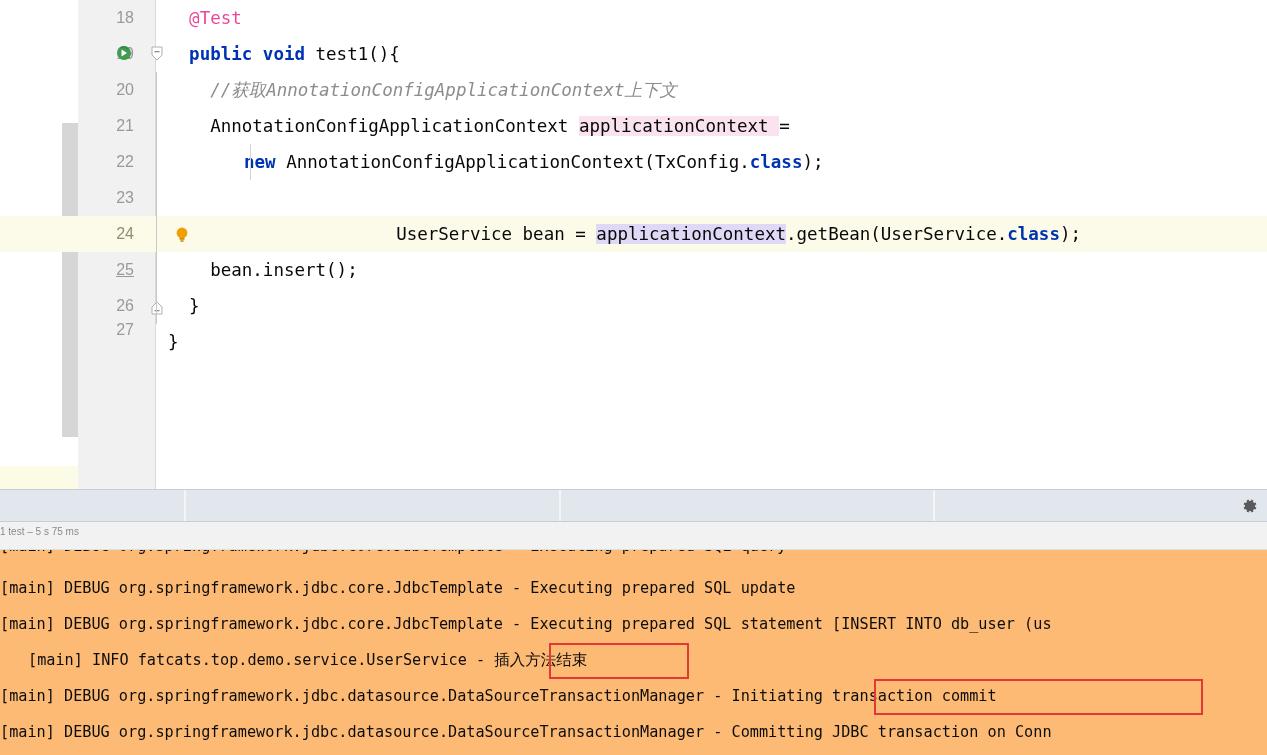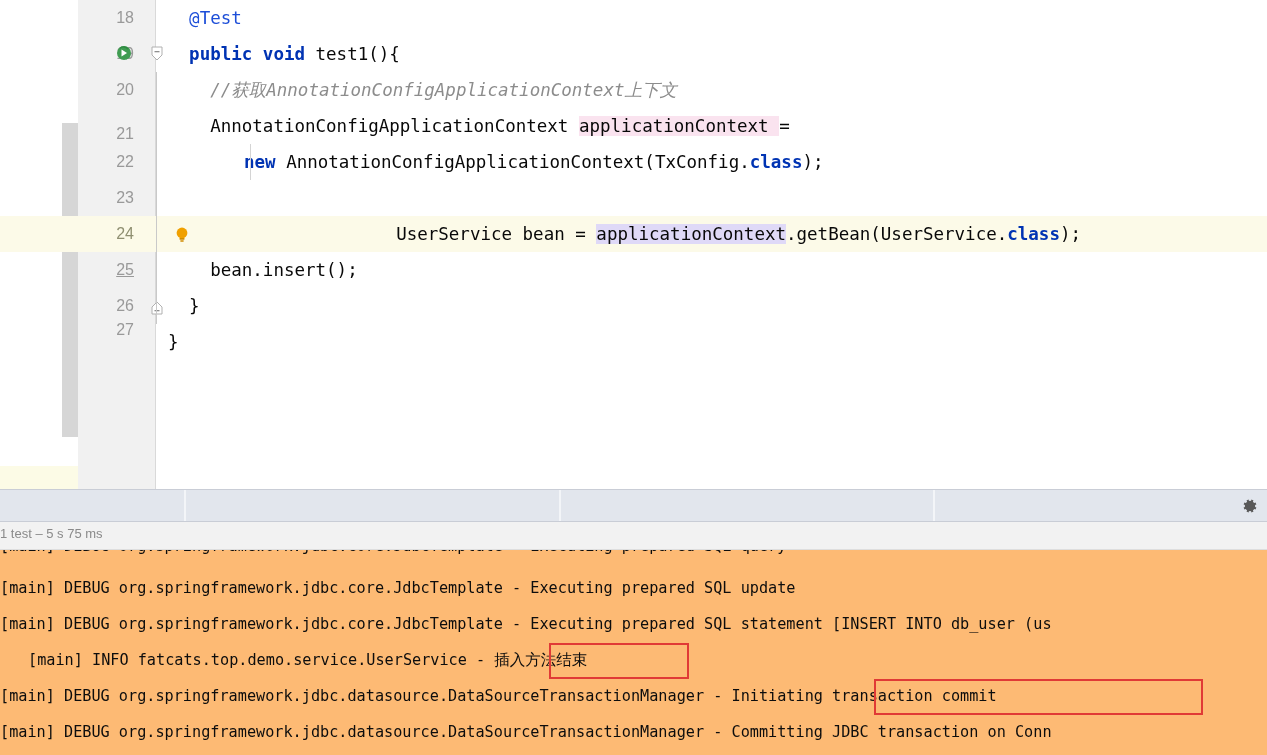--- a/index.html
+++ b/index.html
@@ -55,21 +55,21 @@
     position: absolute; left: 78px; right: 0; height: 36px;
     background: #fcfae8;
   }
   .row-hl-left {
     position: absolute; left: 0; width: 78px; height: 36px;
     background: #fcfae8;
   }
 
   
   .kw      { color: #0033b3; font-weight: bold; }
-  .anno    { color: #1d4ed8; }
+  .anno    { color: #ec4899; }
   .cmt     { color: #8c8c8c; font-style: italic; }
   .plain   { color: #080808; }
   .hl-pink   { background: #fae3ef; }
   .hl-purple { background: #dfd9f7; }
 
   
   .run-icon {
     position: absolute; left: 116px; width: 18px; height: 18px;
   }
   .fold-marker {
@@ -108,21 +108,21 @@
 
   
   .test-status {
     position: absolute; left: 0; top: 522px; width: 1267px; height: 28px;
     background: #f2f2f2;
     border-bottom: 1px solid #dedede;
   }
   .test-status-label {
     position: absolute; left: 0px; top: 4px;
     font-family: "Liberation Sans", sans-serif;
-    font-size: 13px; color: #8a8a8a;
+    font-size: 10px; color: #8a8a8a;
     white-space: pre;
   }
 
   
   .console {
     position: absolute; left: 0; top: 550px; width: 1267px; height: 205px;
     background: #fdba74;
     overflow: hidden;
   }
   .clipped-line {
@@ -162,21 +162,21 @@
 
     <div class="gutter"></div>
 
     <div id="rows">
         <div class="ln" style="top: 0px;">18</div>
         <div class="line" style="top: 0px; left: 189.1px;"><span class="anno">@Test</span></div>
         <div class="ln" style="top: 36px;">19</div>
         <div class="line" style="top: 36px; left: 189.1px;"><span class="kw">public</span><span class="plain"> </span><span class="kw">void</span><span class="plain"> test1(){</span></div>
         <div class="ln" style="top: 72px;">20</div>
         <div class="line" style="top: 72px; left: 210.2px;"><span class="cmt">//获取AnnotationConfigApplicationContext上下文</span></div>
-        <div class="ln" style="top: 116px;">21</div>
+        <div class="ln" style="top: 108px;">21</div>
         <div class="line" style="top: 108px; left: 210.2px;"><span class="plain">AnnotationConfigApplicationContext </span><span class="plain hl-pink">applicationContext </span><span class="plain">=</span></div>
         <div class="ln" style="top: 144px;">22</div>
         <div class="line" style="top: 144px; left: 244px;"><span class="kw">new</span><span class="plain"> AnnotationConfigApplicationContext(TxConfig.</span><span class="kw">class</span><span class="plain">);</span></div>
         <div class="ln" style="top: 180px;">23</div>
         <div class="line" style="top: 180px; left: 168px;"></div>
         <div class="row-hl-left" style="top: 216px;"></div>
         <div class="row-hl" style="top: 216px;"></div>
         <div class="ln cur" style="top: 216px;">24</div>
         <div class="line" style="top: 216px; left: 210.2px; text-align: center;"><span class="plain">UserService bean = </span><span class="plain hl-purple">applicationContext</span><span class="plain">.getBean(UserService.</span><span class="kw">class</span><span class="plain">);</span></div>
         <div class="ln" style="top: 252px; text-decoration: underline;">25</div>

